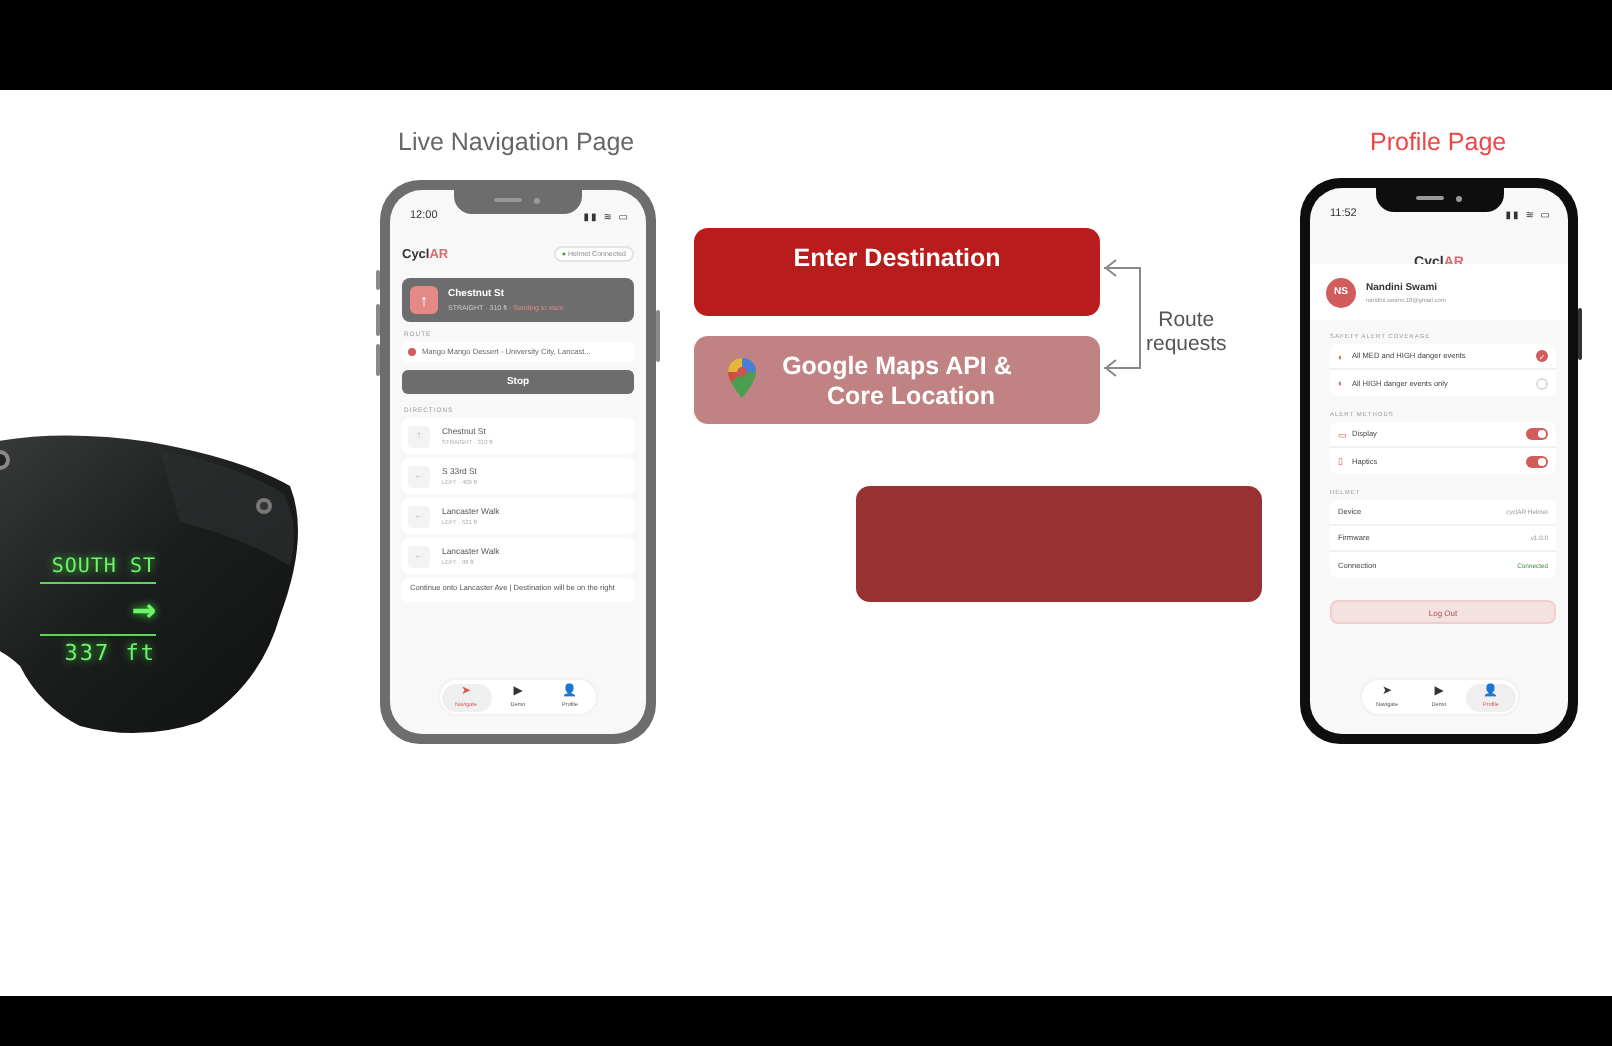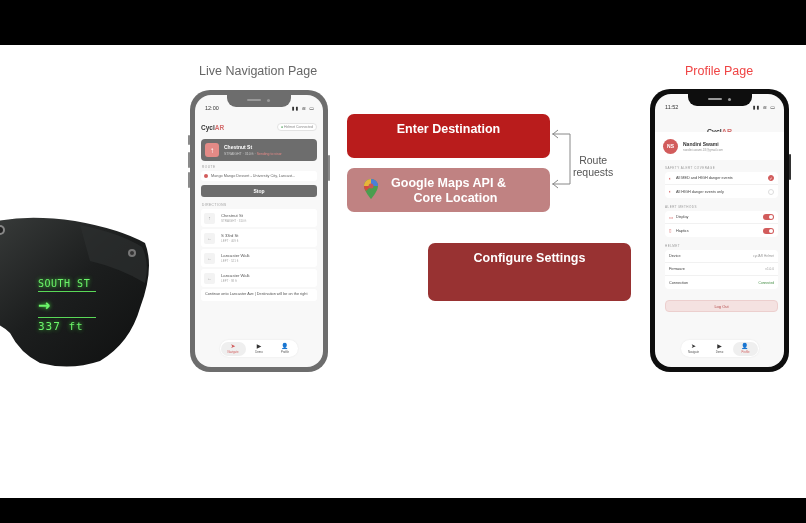--- a/index.html
+++ b/index.html
@@ -7,21 +7,21 @@
   body { position: relative; font-family: "Liberation Sans", sans-serif; }
   .bar-top { position: absolute; left: 0; top: 0; width: 806px; height: 45px; background: #000; }
   .bar-bottom { position: absolute; left: 0; top: 498px; width: 806px; height: 25px; background: #000; }
 
   .page-label { position: absolute; font-size: 12.5px; color: #555; }
   .page-label.nav { left: 199px; top: 64px; color: #666; }
   .page-label.prof { left: 685px; top: 64px; color: #ef4444; }
 
   
   .visor { position: absolute; left: -20px; top: 213px; width: 172px; height: 156px; }
-  .hud { position: absolute; left: 38px; top: 278px; width: 58px; font-family: "DejaVu Sans Mono", monospace; color: #6cf56a; text-shadow: 0 0 4px #3fe03a; text-align: left; }
+  .hud { position: absolute; left: 20px; top: 278px; width: 58px; font-family: "DejaVu Sans Mono", monospace; color: #6cf56a; text-shadow: 0 0 4px #3fe03a; text-align: right; }
   .hud .street { font-size: 10px; letter-spacing: 0.5px; padding-bottom: 2px; border-bottom: 1px solid #5ad858; }
   .hud .arrow { font-size: 20px; line-height: 24px; padding-bottom: 1px; border-bottom: 1px solid #5ad858; font-weight: bold; }
   .hud .dist { font-size: 11px; padding-top: 2px; letter-spacing: 1px; }
 
   
   .phone { position: absolute; border-radius: 20px; }
   .phone.gray { left: 190px; top: 90px; width: 138px; height: 282px; background: #6d6d6d; padding: 5px; }
   .phone.black { left: 650px; top: 89px; width: 139px; height: 283px; background: #0e0e0e; padding: 5px; }
   .screen { position: relative; width: 100%; height: 100%; border-radius: 16px; background: #f8f8f8; overflow: hidden; }
   .notch { position: absolute; left: 50%; transform: translateX(-50%); top: 0; width: 64px; height: 12px; border-radius: 0 0 9px 9px; }
@@ -227,21 +227,20 @@
 <svg class="connector" viewBox="0 0 20 62">
   <path d="M0 6 L18 6 L18 56 L0 56" fill="none" stroke="#888" stroke-width="1"></path>
   <path d="M6 2 L1 6 L6 10" fill="none" stroke="#888" stroke-width="1"></path>
   <path d="M6 52 L1 56 L6 60" fill="none" stroke="#888" stroke-width="1"></path>
 </svg>
 <div class="route-lbl">
   <div>Route</div>
   <div>requests</div>
 </div>
 <div class="box b3">
-  <div class="h">Configure Settings</div>
 </div>
 
 <div class="phone black">
   <div class="side-btn" style="right:-2px;top:65px;height:26px;background:#333;"></div>
   <div class="screen">
     <div class="notch">
         <div class="pill"></div>
         <div class="dot"></div>
       </div>
     <div class="status">

